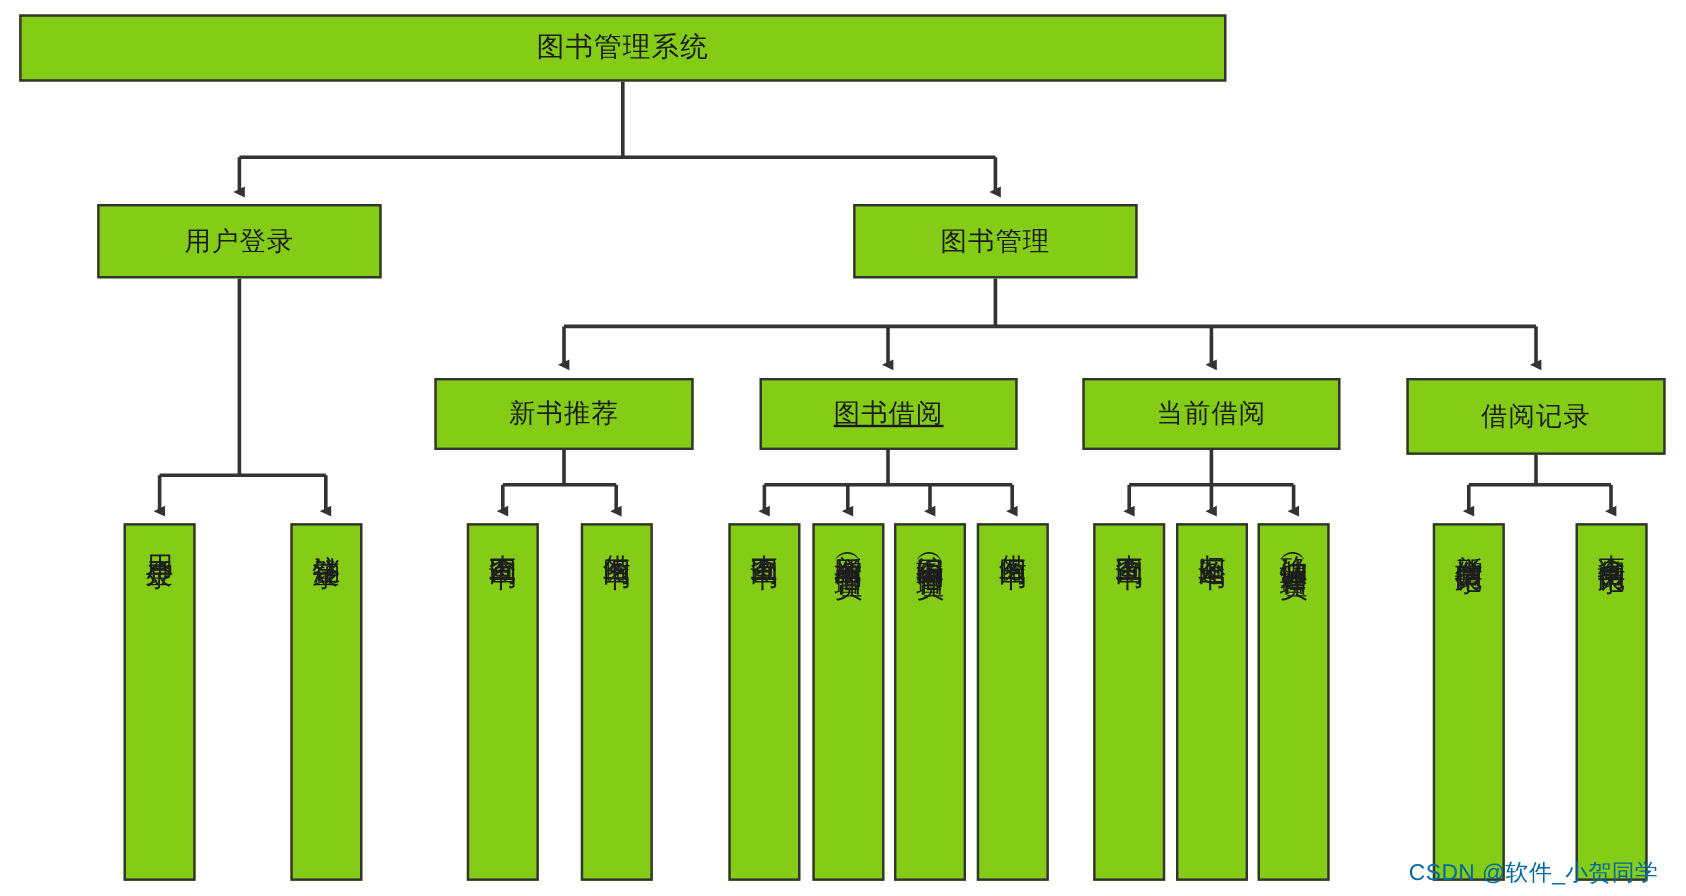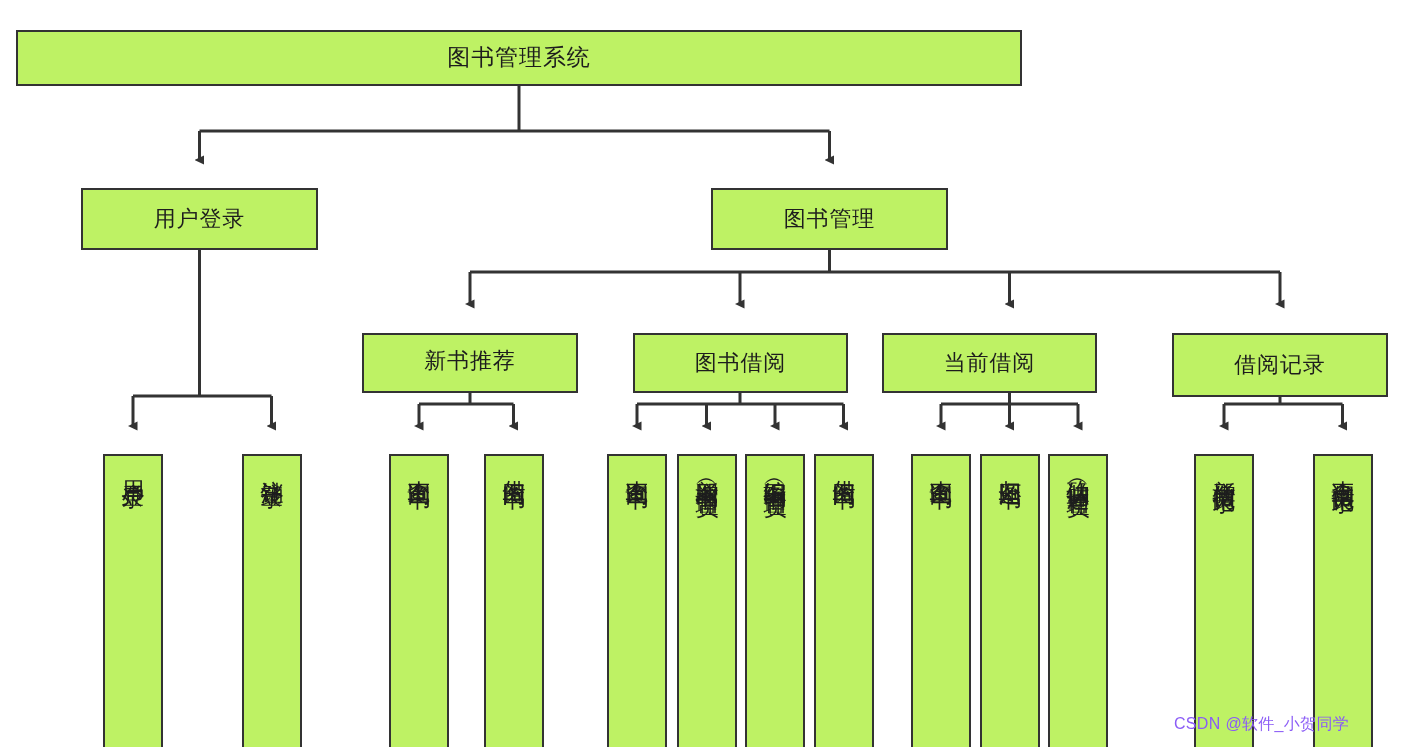--- a/index.html
+++ b/index.html
@@ -18,27 +18,26 @@
   svg#wires{
     position:absolute;
     left:0; top:0;
     width:1405px;
     height:747px;
     pointer-events:none;
   }
   .node{
     position:absolute;
     box-sizing:border-box;
-    background:#bef264;
+    background:#84cc16;
     border:2.5px solid #333333;
     display:flex;
     align-items:center;
     justify-content:center;
     z-index:2;
-    margin-top:18px;
   }
   .node .label{
     display:block;
     text-align:center;
     color:#1d1d1d;
     letter-spacing:0.04em;
     line-height:1.18;
     white-space:nowrap;
   }
   
@@ -57,22 +56,22 @@
     text-orientation:upright;
     font-size:23px;
     letter-spacing:0.10em;
     line-height:1.0;
     white-space:nowrap;
   }
   .watermark{
     position:absolute;
     left:1174px;
     top:714px;
-    font-size:16px;
-    color:#8b5cf6;
+    font-size:19px;
+    color:#0369a1;
     letter-spacing:0.02em;
     z-index:5;
     white-space:nowrap;
     font-family:"Liberation Sans","DejaVu Sans",sans-serif;
   }
 </style>
 </head>
 <body>
 
 <div id="canvas">
@@ -135,27 +134,27 @@
     <span class="label">图书管理系统</span>
   </div>
 
   <div class="node horiz" style="left:81px; top:170px; width:237px; height:62px;">
     <span class="label">用户登录</span>
   </div>
   <div class="node horiz" style="left:711px; top:170px; width:237px; height:62px;justify-content:center;">
     <span class="label">图书管理</span>
   </div>
 
-  <div class="node horiz" style="left:362px; top:315px; width:216px; height:60px;font-family:Liberation Mono, monospace;">
+  <div class="node horiz" style="left:362px; top:315px; width:216px; height:60px;">
     <span class="label">新书推荐</span>
   </div>
-  <div class="node horiz" style="left:633px; top:315px; width:215px; height:60px;">
+  <div class="node horiz" style="left:633px; top:315px; width:215px; height:60px;text-decoration:underline;">
     <span class="label">图书借阅</span>
   </div>
-  <div class="node horiz" style="left:882px; top:315px; width:215px; height:60px;font-family:Liberation Serif, serif;">
+  <div class="node horiz" style="left:902px; top:315px; width:215px; height:60px;font-family:Liberation Serif, serif;">
     <span class="label">当前借阅</span>
   </div>
   <div class="node horiz" style="left:1172px; top:315px; width:216px; height:64px;">
     <span class="label">借阅记录</span>
   </div>
 
   <div class="node vert" style="left:103px; top:436px; width:60px; height:298px;">
     <span class="label">用户登录</span>
   </div>
   <div class="node vert" style="left:242px; top:436px; width:60px; height:298px;">

